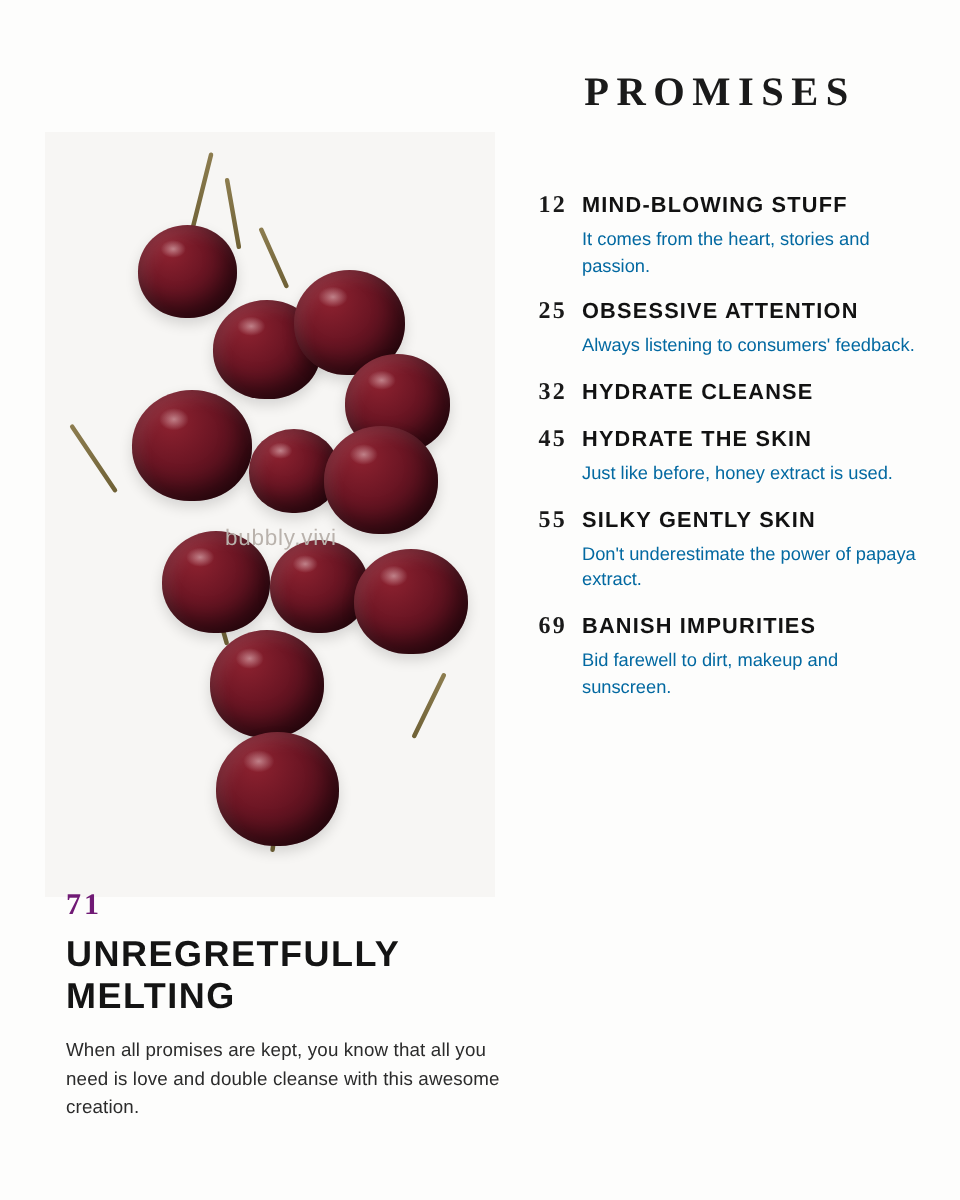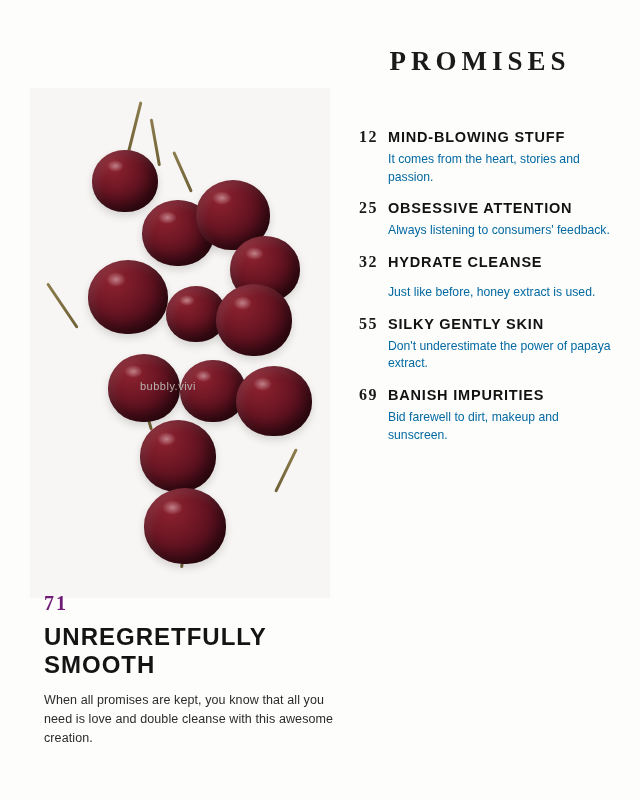--- a/index.html
+++ b/index.html
@@ -68,26 +68,25 @@
   }
   .stem {
     position: absolute;
     width: 3px;
     background: linear-gradient(to bottom, #8d7d4f, #6f6136);
     border-radius: 2px;
     transform-origin: bottom center;
   }
   .watermark {
     position: absolute;
-    left: 110px;
+    left: 120px;
     top: 262px;
-    font-size: 11px;
+    font-size: 15px;
     color: #b9b2ac;
     letter-spacing: 0.5px;
-    margin-top: 30px;
   }
 
   
   .left-block {
     position: absolute;
     left: 44px;
     top: 592px;
     width: 290px;
   }
   .left-num {
@@ -181,21 +180,21 @@
     <div class="cherry" style="left:150px; top:272px; width:66px; height:62px;"></div>
     <div class="cherry" style="left:206px; top:278px; width:76px; height:70px;"></div>
     <div class="cherry" style="left:110px; top:332px; width:76px; height:72px;"></div>
     <div class="cherry" style="left:114px; top:400px; width:82px; height:76px;"></div>
 
     <div class="watermark">bubbly.vivi</div>
   </div>
 
   <div class="left-block">
     <div class="left-num">71</div>
-    <div class="left-head">UNREGRETFULLY SMOOTH</div>
+    <div class="left-head">UNREGRETFULLY MELTING</div>
     <div class="left-body">When all promises are kept, you know that all you need is love and double cleanse with this awesome creation.</div>
   </div>
 
   <div class="list">
 
     <div class="item">
       <div class="item-head">
         <span class="item-num">12</span>
         <span class="item-title">MIND-BLOWING STUFF</span>
       </div>
@@ -211,20 +210,24 @@
     </div>
 
     <div class="item">
       <div class="item-head">
         <span class="item-num">32</span>
         <span class="item-title">HYDRATE CLEANSE</span>
       </div>
     </div>
 
     <div class="item">
+      <div class="item-head">
+        <span class="item-num">45</span>
+        <span class="item-title">HYDRATE THE SKIN</span>
+      </div>
       <div class="item-desc">Just like before, honey extract is used.</div>
     </div>
 
     <div class="item">
       <div class="item-head">
         <span class="item-num">55</span>
         <span class="item-title">SILKY GENTLY SKIN</span>
       </div>
       <div class="item-desc">Don't underestimate the power of papaya extract.</div>
     </div>

